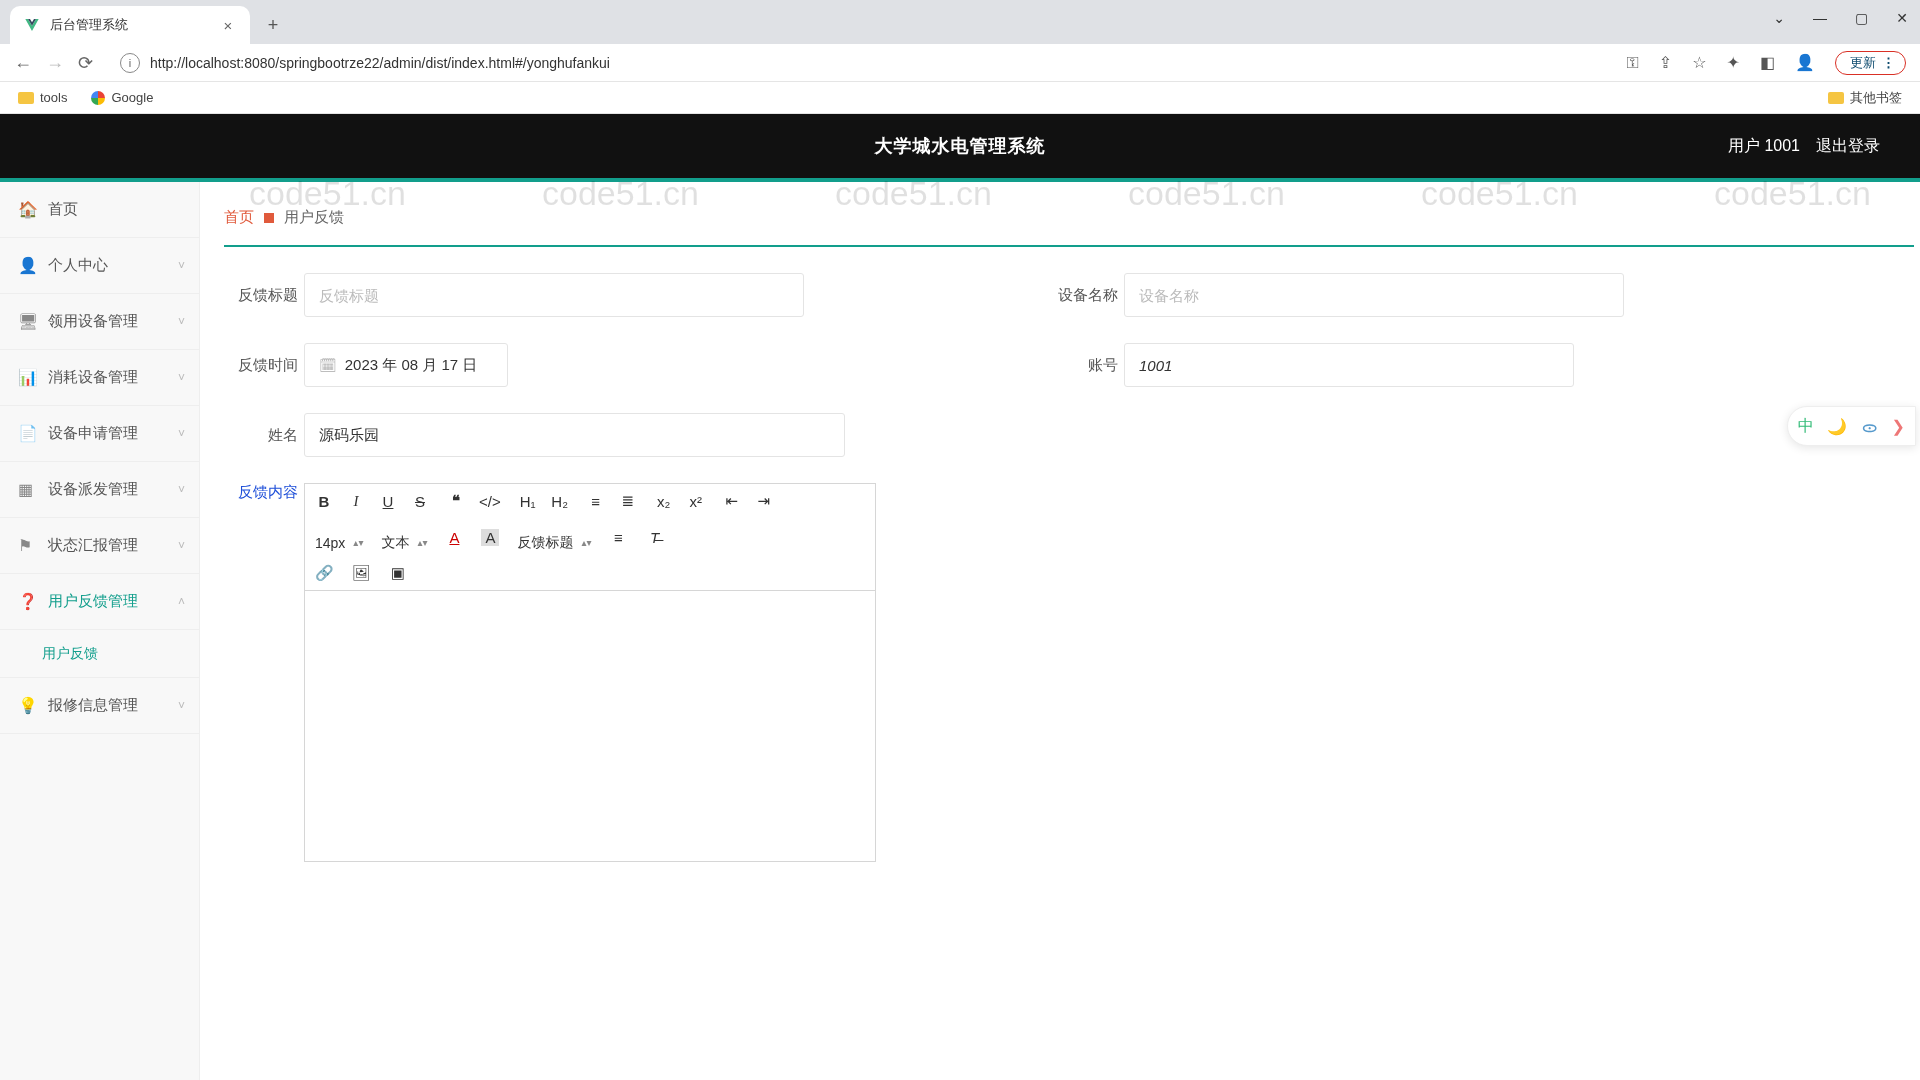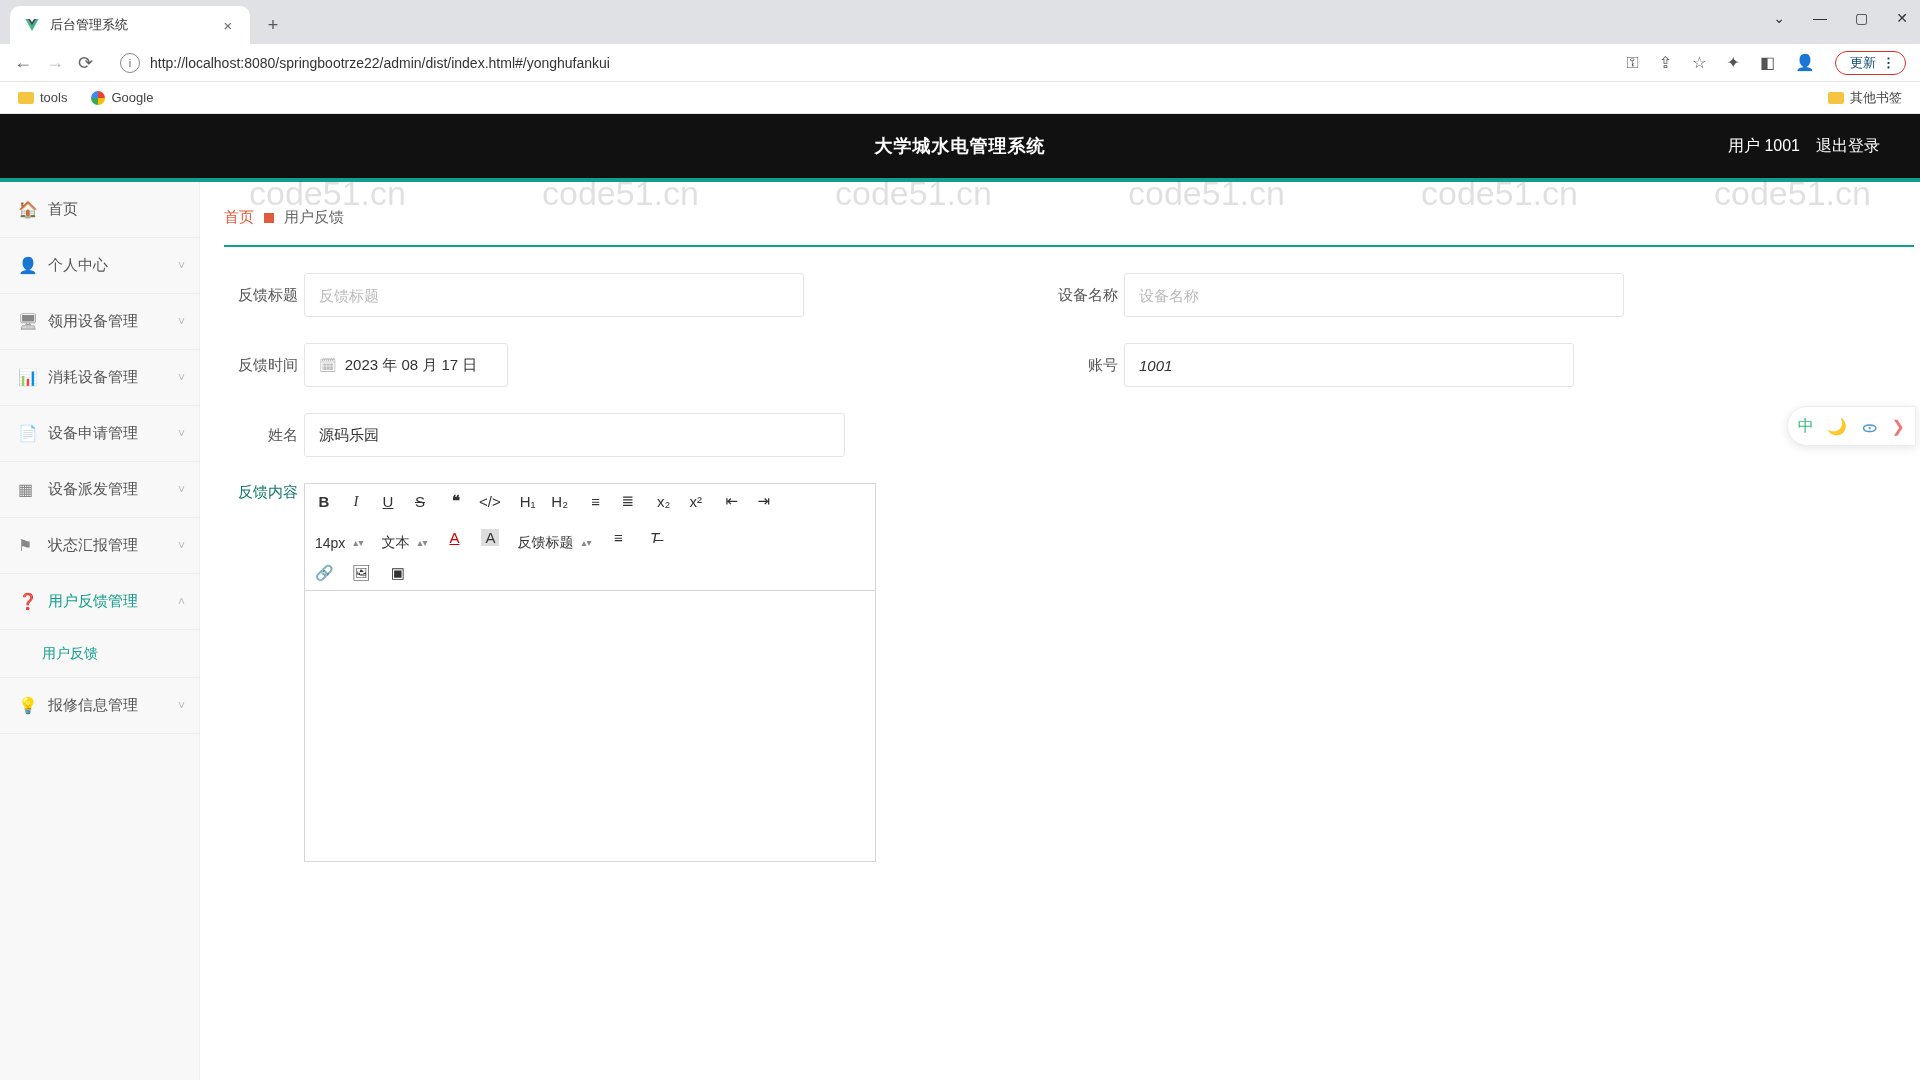--- a/index.html
+++ b/index.html
@@ -50,21 +50,21 @@
 .row { display:flex; margin-bottom:26px; align-items:flex-start; }
 .cell { display:flex; align-items:center; }
 .label { width:74px; text-align:right; font-size:15px; color:#555; margin-right:6px;}
 .input { height:44px; border:1px solid #e4e4e4; border-radius:3px; padding:0 14px; font-size:15px; color:#333; background:#fff;}
 input.input::placeholder{color:#bbb;}
 .date-input { display:flex; align-items:center; gap:8px;}
 .date-ic{color:#aaa;font-size:14px;}
 
 
 .editor-wrap{display:flex;}
-.editor-label{width:74px;text-align:right;font-size:15px;color:#0f766e;margin-right:6px;padding-top:0;}
+.editor-label{width:74px;text-align:right;font-size:15px;color:#1d4ed8;margin-right:6px;padding-top:0;}
 .editor { width:572px; border:1px solid #d6d6d6;}
 .toolbar { border-bottom:1px solid #d6d6d6; padding:8px 10px; display:flex; flex-wrap:wrap; gap:6px 18px; align-items:center; font-size:14px; color:#333;}
 .tb-group{display:flex; gap:14px; align-items:center;}
 .tb-btn{font-size:15px; min-width:18px; text-align:center;}
 .tb-sel{display:flex; align-items:center; gap:8px; font-size:14px;margin-top:12px;}
 .tb-sel .dd{font-size:10px;color:#888;display:flex;flex-direction:column;line-height:6px;}
 .edit-area{height:270px;}
 
 
 .floater{position:absolute; right:4px; top:224px; background:#fff; border:1px solid #eee; border-radius:20px 0 0 20px; box-shadow:0 2px 10px rgba(0,0,0,.1); padding:8px 10px; display:flex; gap:14px; align-items:center;}

